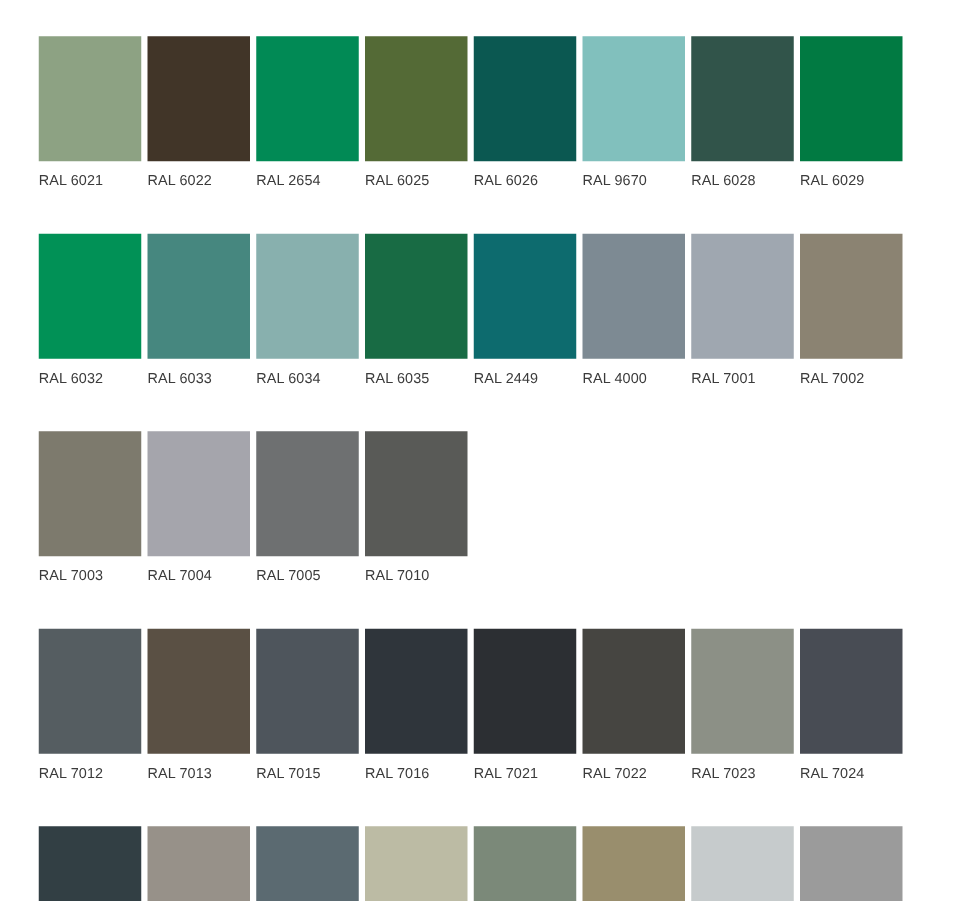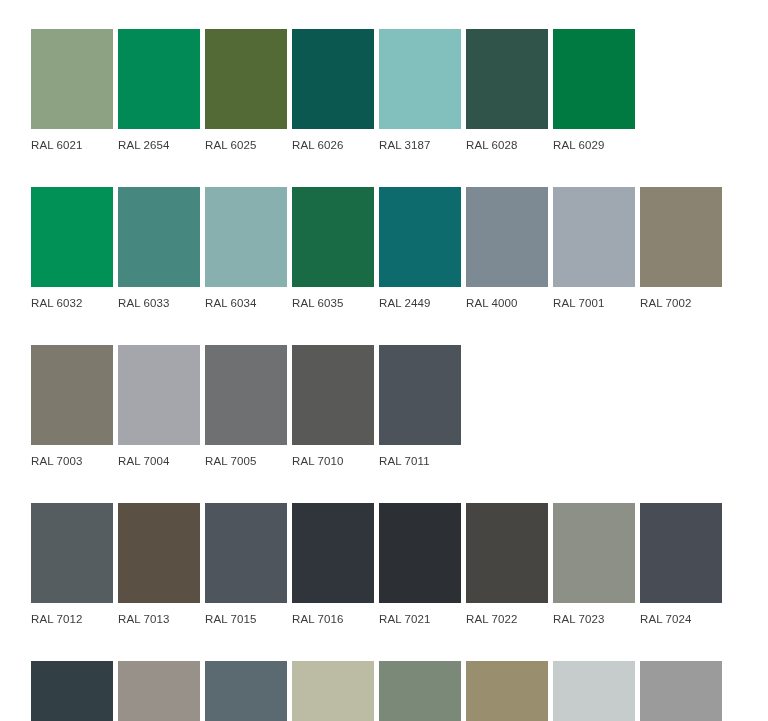--- a/index.html
+++ b/index.html
@@ -58,34 +58,38 @@
 
 <div id="chart-root">
 
   <div class="palette-grid">
       <div class="palette-row">
         <div class="swatch-cell">
           <div class="swatch-chip" title="#8da283" style="background-color: rgb(141, 162, 131);"></div>
           <div class="swatch-label">RAL 6021</div>
         </div>
         <div class="swatch-cell">
+          <div class="swatch-chip" title="#413528" style="background-color: rgb(65, 53, 40);"></div>
+          <div class="swatch-label">RAL 6022</div>
+        </div>
+        <div class="swatch-cell">
           <div class="swatch-chip" title="#018a55" style="background-color: rgb(1, 138, 85);"></div>
           <div class="swatch-label">RAL 2654</div>
         </div>
         <div class="swatch-cell">
           <div class="swatch-chip" title="#546a36" style="background-color: rgb(84, 106, 54);"></div>
           <div class="swatch-label">RAL 6025</div>
         </div>
         <div class="swatch-cell">
           <div class="swatch-chip" title="#0b5851" style="background-color: rgb(11, 88, 81);"></div>
           <div class="swatch-label">RAL 6026</div>
         </div>
         <div class="swatch-cell">
           <div class="swatch-chip" title="#81c0bd" style="background-color: rgb(129, 192, 189);"></div>
-          <div class="swatch-label">RAL 3187</div>
+          <div class="swatch-label">RAL 9670</div>
         </div>
         <div class="swatch-cell">
           <div class="swatch-chip" title="#31544a" style="background-color: rgb(49, 84, 74);"></div>
           <div class="swatch-label">RAL 6028</div>
         </div>
         <div class="swatch-cell">
           <div class="swatch-chip" title="#017a42" style="background-color: rgb(1, 122, 66);"></div>
           <div class="swatch-label">RAL 6029</div>
         </div>
       </div>
@@ -132,24 +136,20 @@
           <div class="swatch-chip" title="#a5a5ac" style="background-color: rgb(165, 165, 172);"></div>
           <div class="swatch-label">RAL 7004</div>
         </div>
         <div class="swatch-cell">
           <div class="swatch-chip" title="#6e7071" style="background-color: rgb(110, 112, 113);"></div>
           <div class="swatch-label">RAL 7005</div>
         </div>
         <div class="swatch-cell">
           <div class="swatch-chip" title="#595a57" style="background-color: rgb(89, 90, 87);"></div>
           <div class="swatch-label">RAL 7010</div>
-        </div>
-        <div class="swatch-cell">
-          <div class="swatch-chip" title="#4c535b" style="background-color: rgb(76, 83, 91);"></div>
-          <div class="swatch-label">RAL 7011</div>
         </div>
       </div>
       <div class="palette-row">
         <div class="swatch-cell">
           <div class="swatch-chip" title="#555d61" style="background-color: rgb(85, 93, 97);"></div>
           <div class="swatch-label">RAL 7012</div>
         </div>
         <div class="swatch-cell">
           <div class="swatch-chip" title="#5a5044" style="background-color: rgb(90, 80, 68);"></div>
           <div class="swatch-label">RAL 7013</div>

